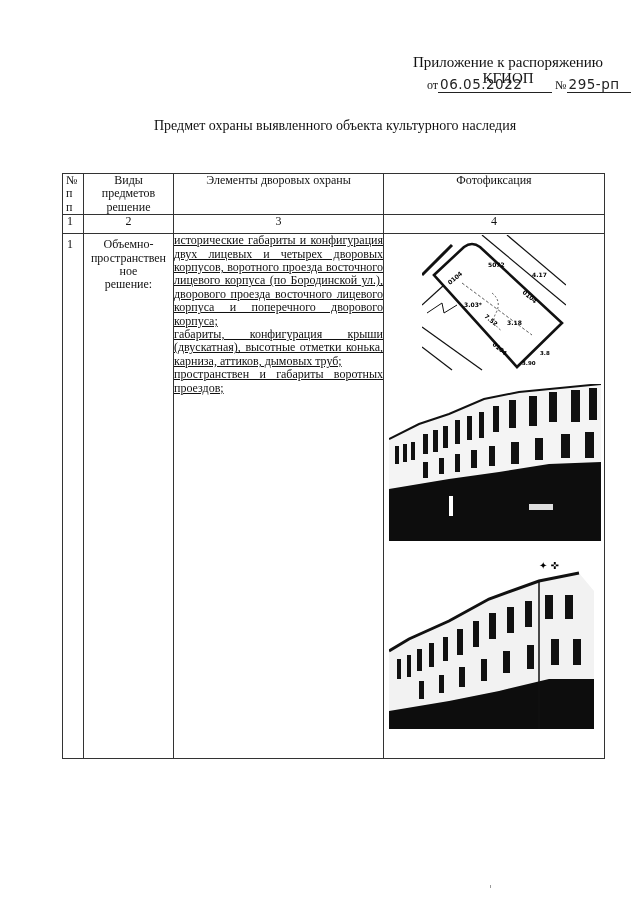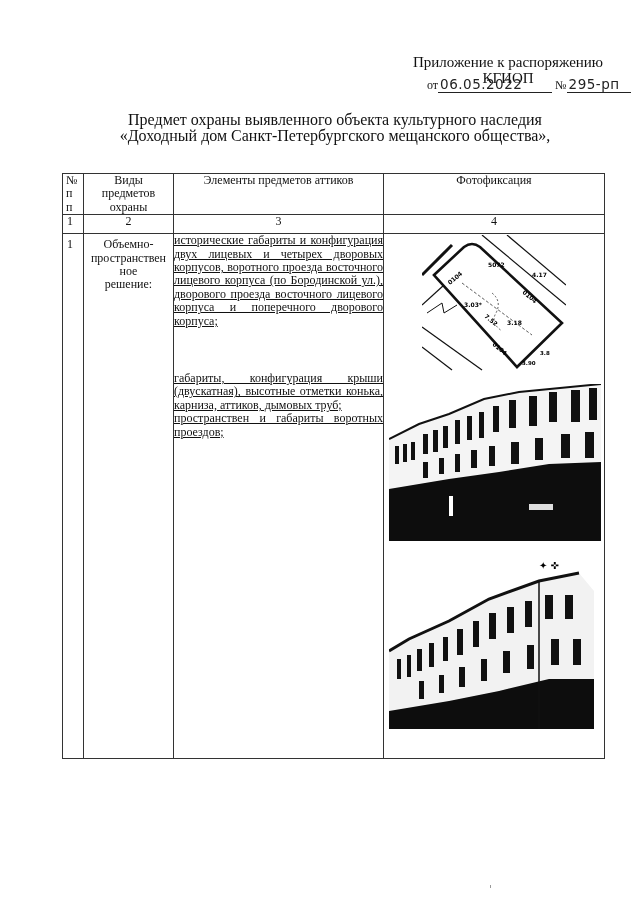--- a/index.html
+++ b/index.html
@@ -5,72 +5,71 @@
   html, body { margin:0; padding:0; background:#ffffff; }
   body { width:640px; height:905px; position:relative; overflow:hidden;
          font-family:"Liberation Serif", "DejaVu Serif", serif; color:#111; }
   .appendix { position:absolute; right:22px; top:54px; width:220px; text-align:center;
               font-size:15px; line-height:16px; }
   .order-line { position:absolute; left:427px; top:76px; font-size:12px; white-space:nowrap; }
   .order-line .hw { font-family:"DejaVu Sans", sans-serif; font-size:13.5px; color:#222;
                     border-bottom:1px solid #222; display:inline-block; padding:0 2px; letter-spacing:0.5px; }
   .order-line .date { width:110px; text-align:left; }
   .order-line .num { width:60px; text-align:left; }
-  .title { position:absolute; left:60px; width:550px; top:112px; text-align:center;
-           font-size:16px; line-height:15.5px; }
+  .title { position:absolute; left:60px; width:550px; top:118px; text-align:center;
+           font-size:14px; line-height:15.5px; }
   table.main { position:absolute; left:62px; top:173px; border-collapse:collapse;
                table-layout:fixed; font-size:12px; line-height:13.4px; }
   table.main td, table.main th { border:1px solid #333; padding:0; vertical-align:top; font-weight:normal; }
   .c1 { width:21px; } .c2 { width:90px; } .c3 { width:210px; } .c4 { width:221px; }
   .hdr td { height:40px; }
   .hdr .c1cell { padding-left:3px; text-align:left; }
   .hdr .center { text-align:center; }
   .nums td { height:18px; text-align:center; }
   .nums td.c1cell { text-align:left; padding-left:4px; }
   .body-row td { height:520px; }
   .body-row .c1cell { padding-left:4px; padding-top:4px; }
   .body-row .c2cell { text-align:center; padding-top:4px; }
   .c3cell { padding:4px 4px 0 4px; }
   .just { text-align:justify; text-align-last:left;text-decoration:underline; }
-  .block2 { margin-top:44px; }
+  .block2 { }
   .photos { position:relative; height:520px; }
   .map { position:absolute; left:38px; top:1px; width:144px; height:138px; background:#fff; }
   .photo1 { position:absolute; left:5px; top:150px; width:212px; height:157px; background:#111; overflow:hidden; }
   .photo2 { position:absolute; left:5px; top:317px; width:212px; height:188px; background:#fff; overflow:hidden; }
   .speck { position:absolute; left:490px; top:885px; width:1px; height:3px; background:#999; }
 </style>
 </head>
 <body>
 
 <div class="appendix">Приложение к распоряжению КГИОП</div>
 <div class="order-line">
   <span>от</span><span class="hw date">06.05.2022</span>&nbsp;<span>№</span><span class="hw num">295-рп</span>
 </div>
 
 <div class="title">
   <div>Предмет охраны выявленного объекта культурного наследия</div>
-  <div>«Доходный дом Санкт-Петербургского мещанского общества»,</div>
 </div>
 
 <table class="main">
   <colgroup>
       <col class="c1">
       <col class="c2">
       <col class="c3">
       <col class="c4">
     </colgroup>
   <tbody>
       <tr class="hdr">
     <td class="c1cell">
       <div>№</div>
       <div>п</div>
       <div>п</div>
     </td>
-    <td class="center" style="padding:0 10px;">Виды предметов охраны</td>
-    <td class="center">Элементы предметов аттиков</td>
+    <td class="center" style="padding:0 10px;">Виды предметов решение</td>
+    <td class="center">Элементы дворовых охраны</td>
     <td class="center">Фотофиксация</td>
   </tr>
   <tr class="nums">
     <td class="c1cell">1</td>
     <td>2</td>
     <td>3</td>
     <td>4</td>
   </tr>
   <tr class="body-row">
     <td class="c1cell">1</td>

